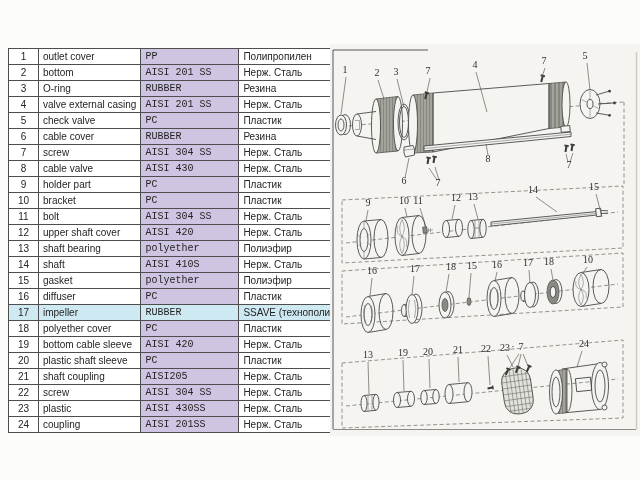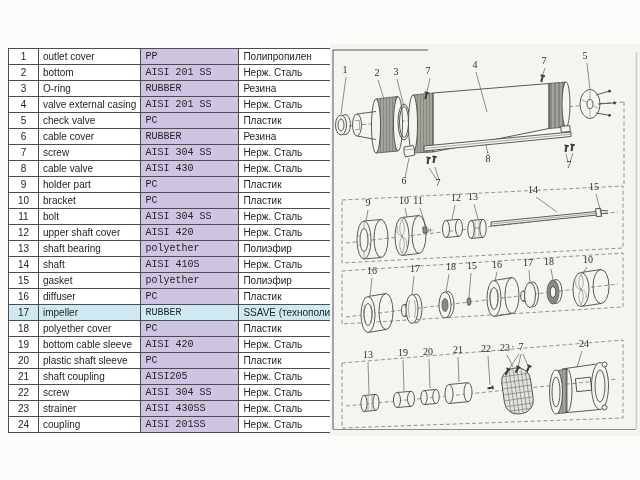--- a/index.html
+++ b/index.html
@@ -173,21 +173,21 @@
             <td class="rus">Нерж. Сталь</td>
           </tr>
           <tr>
             <td class="num">22</td>
             <td class="name">screw</td>
             <td class="mat">AISI 304 SS</td>
             <td class="rus">Нерж. Сталь</td>
           </tr>
           <tr>
             <td class="num">23</td>
-            <td class="name">strainer</td>
+            <td class="name">plastic</td>
             <td class="mat">AISI 430SS</td>
             <td class="rus">Нерж. Сталь</td>
           </tr>
           <tr>
             <td class="num">24</td>
             <td class="name">coupling</td>
             <td class="mat">AISI 201SS</td>
             <td class="rus">Нерж. Сталь</td>
           </tr>
         </tbody>

